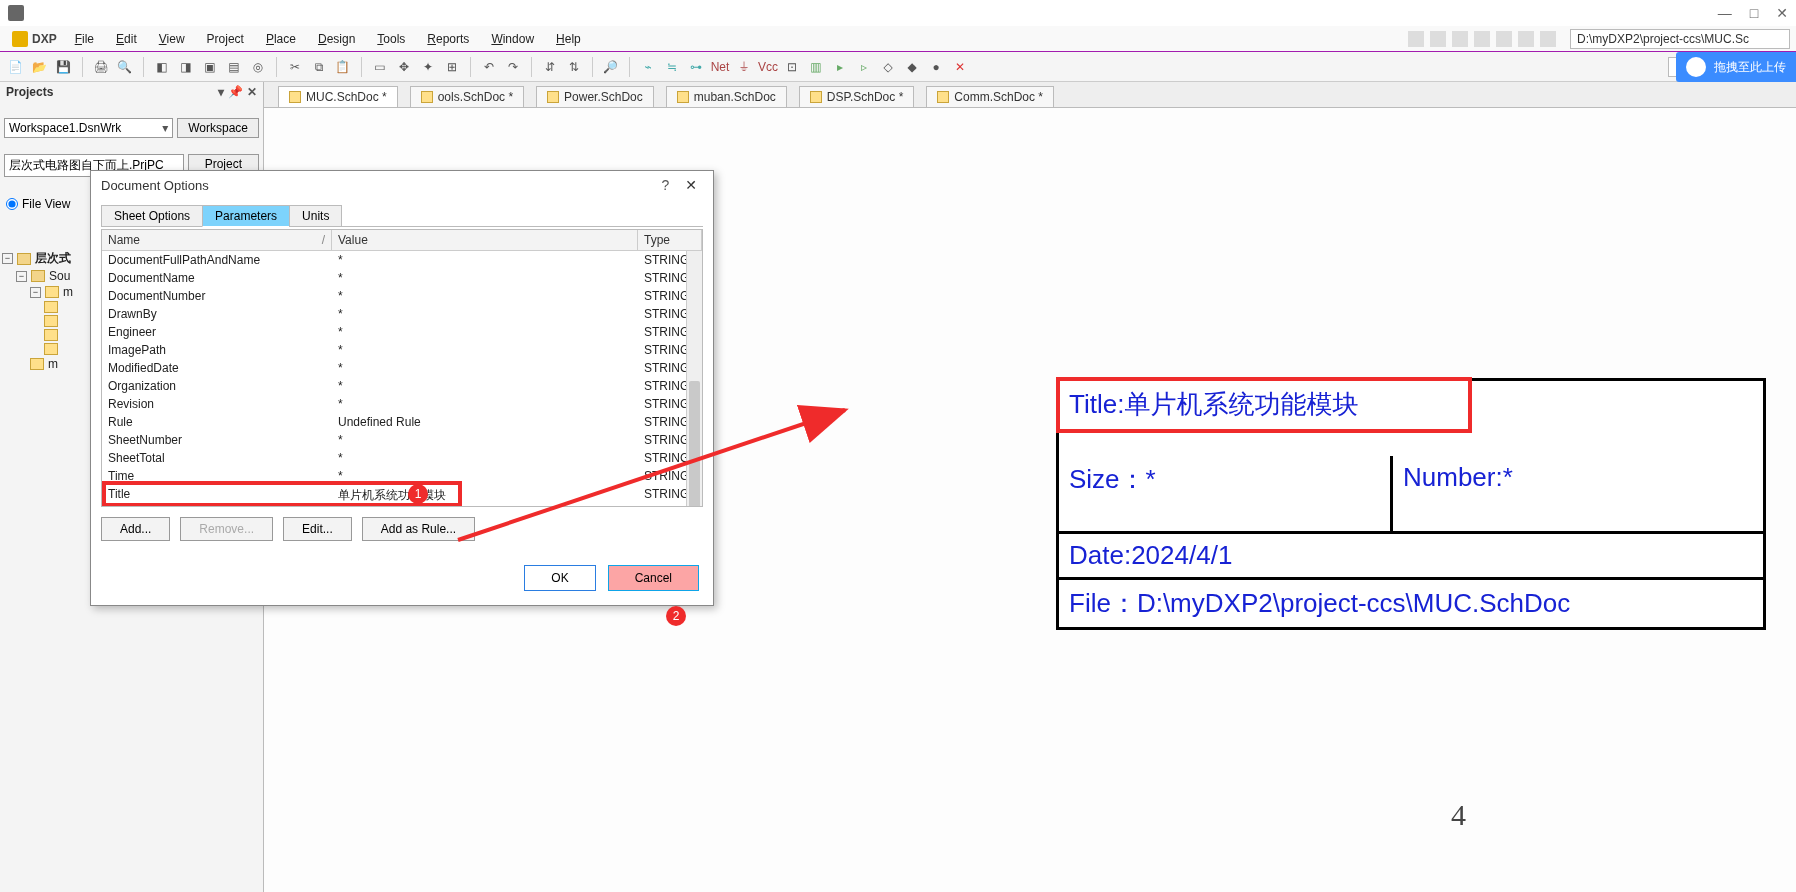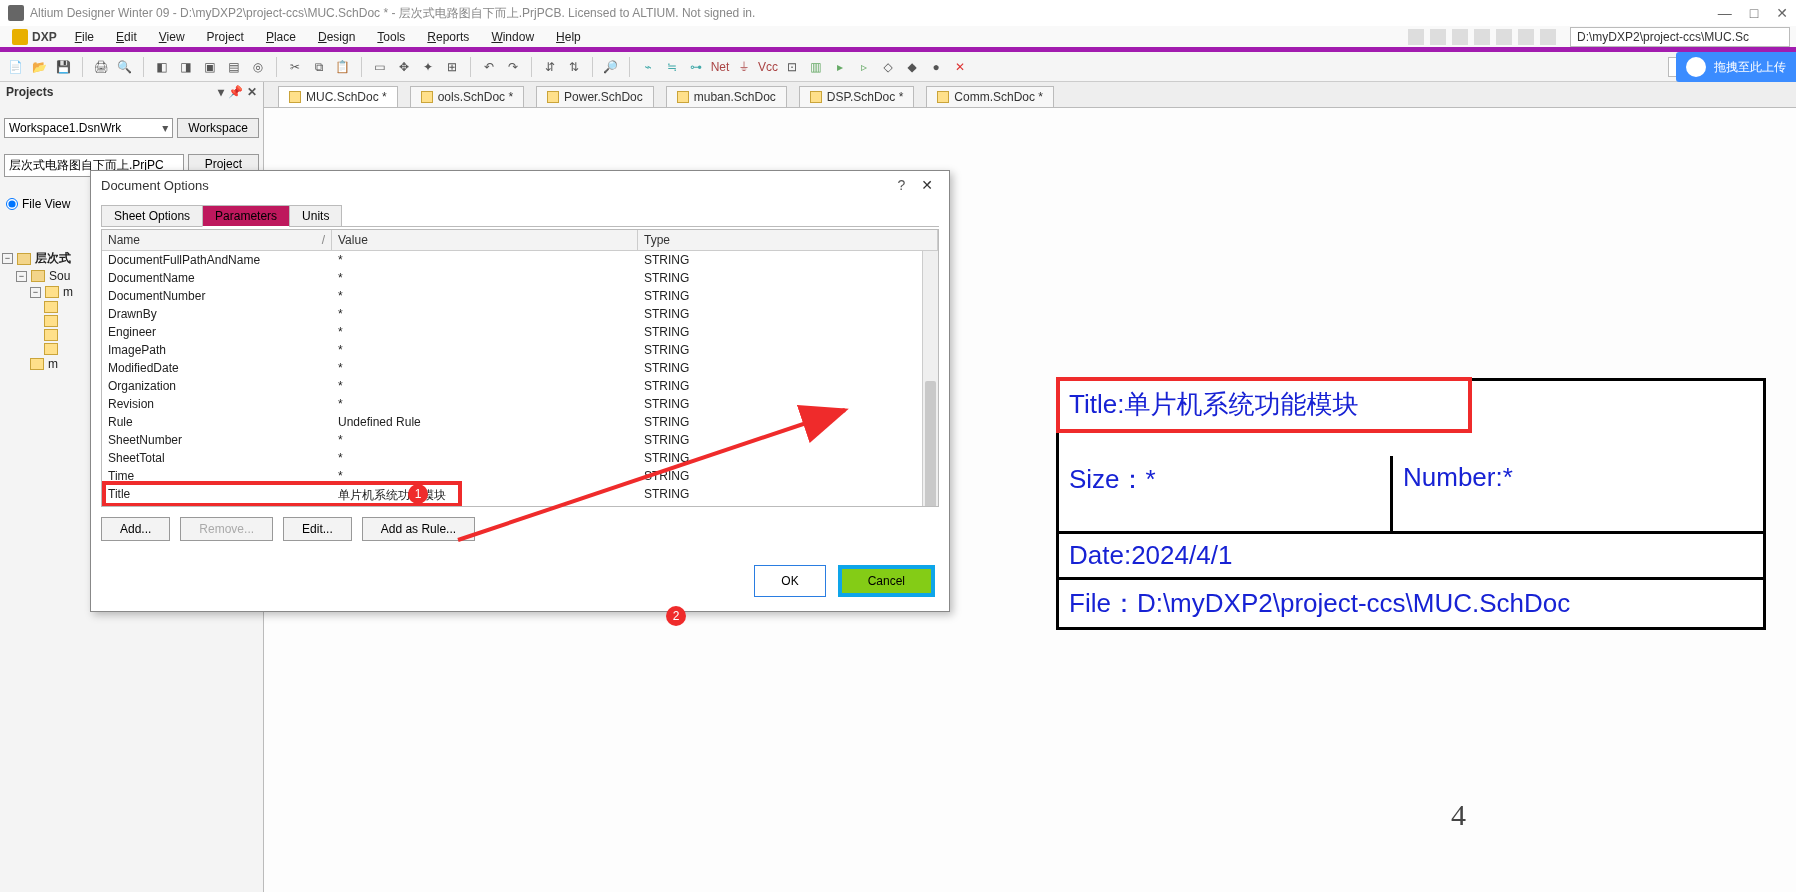--- a/index.html
+++ b/index.html
@@ -2,21 +2,21 @@
 <html><head>
 <meta charset="utf-8">
 <style>
 * { box-sizing: border-box; margin: 0; padding: 0; font-family: "Microsoft YaHei", Tahoma, Arial, sans-serif; }
 body { background: #f0f0f0; width: 1796px; height: 892px; position: relative; overflow: hidden; font-size: 12px; }
 
 .titlebar { height: 26px; background: #fff; display: flex; align-items: center; padding: 0 8px; color: #888; font-size: 12px; }
 .titlebar .app-icon { width: 16px; height: 16px; background: #666; border-radius: 2px; margin-right: 6px; display:inline-block;}
 .titlebar .win-controls { margin-left: auto; display: flex; gap: 18px; color: #666; font-size: 14px; }
 
-.menubar { height: 26px; background: #f9f9f9; display: flex; align-items: center; padding: 0 6px; gap: 2px; border-bottom: 5px solid #a21caf; }
+.menubar { height: 26px; background: #f9f9f9; display: flex; align-items: center; padding: 0 6px; gap: 2px; border-bottom: 1px solid #a21caf; }
 .menubar .dxp { display: flex; align-items: center; gap: 4px; padding: 2px 6px;}
 .menubar .dxp .dxp-icon { width:16px; height:16px; background:#e8b000; border-radius:2px; display:inline-block;}
 .menubar .dxp .dxp-text { font-weight:bold; color:#444;}
 .menubar .menu-item { padding: 3px 10px; color: #222; }
 .menubar .menu-item u { text-decoration: underline; }
 .menubar .right-box { margin-left: auto; display:flex; align-items:center; gap:6px;padding-left:12px;}
 .menubar .mini-icons { display:flex; gap:6px; align-items:center; padding-right:8px;}
 .menubar .mini-icons span{ width:16px;height:16px; display:inline-block;}
 .menubar .path-box { border:1px solid #bbb; background:#fff; padding:2px 6px; min-width:220px; color:#333; }
 
@@ -69,58 +69,57 @@
 .title-block .tb-split > div { padding:6px 10px;}
 .title-block .tb-split > div:first-child{ flex:1; border-right:3px solid #000;}
 .title-block .tb-split > div:last-child{ width:370px;}
 .title-block .title-row { padding:6px 10px 34px 10px;}
 .title-highlight { position:absolute; border:4px solid #ef2b2b; pointer-events:none;}
 .title-hl-1 { top:-4px; left:-3px; width:416px; height:56px;}
 
 .page-number { position:absolute; right:330px; bottom:60px; color:#444; font-family:"Times New Roman",serif; font-size:30px;}
 
 
-.dialog { position:absolute; left:90px; top:170px; width:860px; background:#fff; border:1px solid #888; box-shadow:3px 3px 8px rgba(0,0,0,0.25);}
+.dialog { position:absolute; left:90px; top:170px; width:624px; background:#fff; border:1px solid #888; box-shadow:3px 3px 8px rgba(0,0,0,0.25);}
 .dialog .dlg-title { padding:6px 10px; font-size:13px; color:#333; display:flex; align-items:center;}
 .dialog .dlg-title .help{ margin-left:auto; padding:0 10px; font-size:14px; color:#555;}
 .dialog .dlg-title .close{ padding:0 6px; font-size:14px; color:#333;}
 .dialog .dlg-body { padding:6px 10px 10px 10px;}
 .dialog .dlg-tabs { display:flex; border-bottom:1px solid #bbb;}
 .dialog .dlg-tabs .dtab { padding:3px 12px; border:1px solid #bbb; background:#f0f0f0; margin-right:-1px; margin-bottom:-1px; font-size:12px;}
-.dialog .dlg-tabs .dtab.active { background:#be185d; border-bottom:1px solid #fff;}
+.dialog .dlg-tabs .dtab.active { background:#7dd3fc; border-bottom:1px solid #fff;}
 .dialog .grid { border:1px solid #bbb; margin-top:2px;}
 .dialog .grid .ghead { display:flex; background:#f3f3f3; border-bottom:1px solid #ccc;}
 .dialog .grid .ghead > div { padding:3px 6px; border-right:1px solid #ccc; font-size:12px; color:#333;}
 .dialog .grid .gbody { max-height:310px; overflow:hidden; position:relative;}
 .dialog .grid .grow { display:flex;}
 .dialog .grid .grow > div { padding:2px 6px; font-size:12px; color:#222; white-space:nowrap; overflow:hidden;}
 .dialog .grid .col-name { width:230px;}
 .dialog .grid .col-value { width:306px;}
 .dialog .grid .col-type { flex:1;}
 .dialog .grid .vscroll { position:absolute; right:0; top:0; bottom:0; width:16px; background:#efefef; border-left:1px solid #ccc;}
 .dialog .grid .vscroll .thumb{ position:absolute; left:2px; right:2px; top:130px; height:130px; background:#c9c9c9; border-radius:2px;}
 .dialog .grid .title-row-hl { position:absolute; border:4px solid #ef2b2b; left:0; width:360px; height:26px; pointer-events:none;}
 .dialog .btn-row { display:flex; gap:10px; padding:10px 0 0 0;}
 .dialog .btn-row button { padding:4px 18px; border:1px solid #999; background:#f3f3f3; font-size:12px;}
 .dialog .btn-row button:disabled{ color:#aaa;}
 .dialog .dlg-footer { display:flex; justify-content:flex-end; gap:12px; padding:14px 14px 14px 0;}
-.dialog .dlg-footer button { padding:5px 26px; border:4px solid #0ea5e9; background:#84cc16; font-size:12px;}
+.dialog .dlg-footer button { padding:5px 26px; border:1px solid #0ea5e9; background:#fca5a5; font-size:12px;}
 .dialog .dlg-footer .ok { border:1px solid #2a7de1; background:#fff;}
 
 
 .badge-circle { width:20px;height:20px;border-radius:50%; background:#ef2b2b; color:#fff; display:flex; align-items:center; justify-content:center; font-size:12px; position:absolute; z-index:50;}
 svg.arrow { position:absolute; pointer-events:none; z-index:40;}
 
 </style>
 </head>
 <body>
 
 <div class="titlebar">
   <span class="app-icon"></span>
-  <span>Altium Designer Winter 09 - D:\myDXP2\project-ccs\MUC.SchDoc * - 层次式电路图自下而上.PrjPCB. Licensed to ALTIUM. Not signed in.</span>
   <div class="win-controls">
     <span>—</span>
     <span>□</span>
     <span>✕</span>
   </div>
 </div>
 
 <div class="menubar">
   <div class="dxp">
     <span class="dxp-icon"></span>

